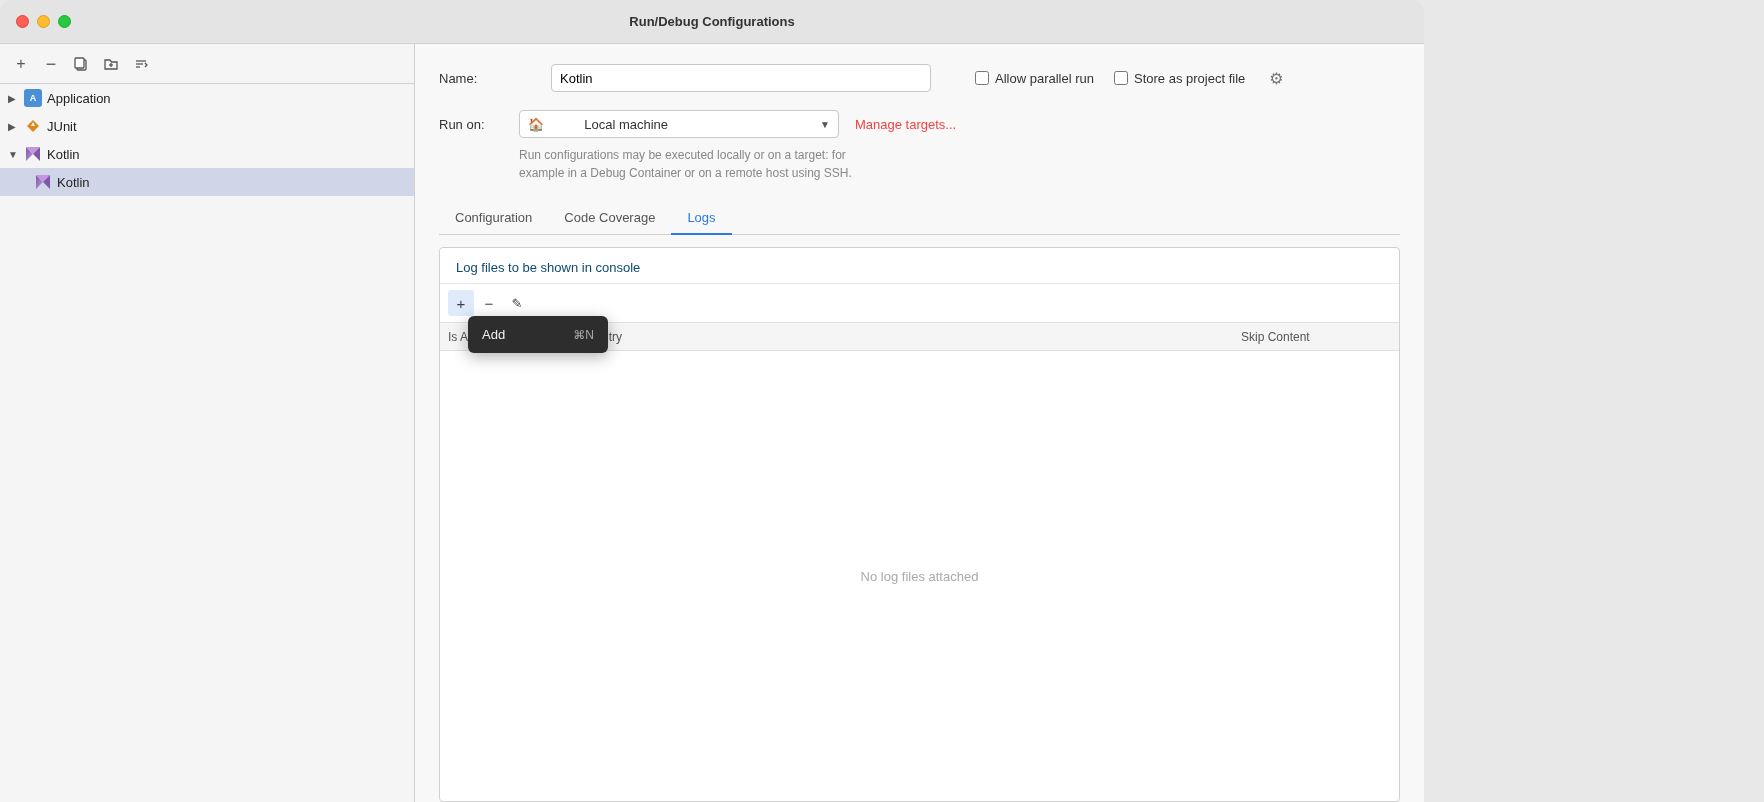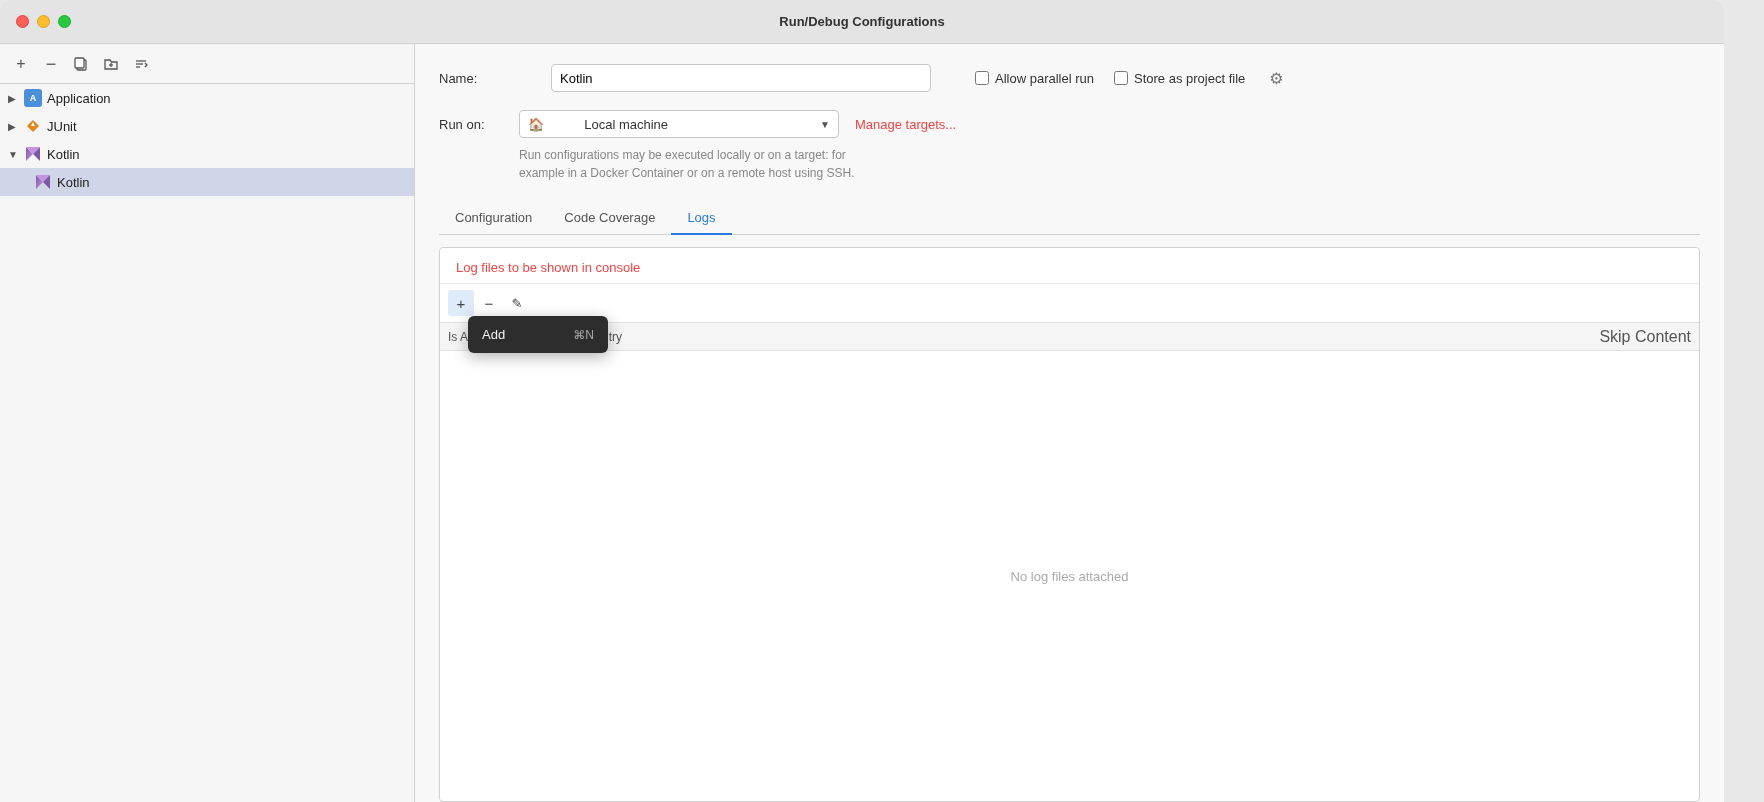--- a/index.html
+++ b/index.html
@@ -5,21 +5,21 @@
     * { box-sizing: border-box; margin: 0; padding: 0; }
     body {
       font-family: -apple-system, BlinkMacSystemFont, "Helvetica Neue", Arial, sans-serif;
       font-size: 13px;
       background: #e8e8e8;
       width: 1764px;
       height: 802px;
       overflow: hidden;
     }
     .window {
-      width: 1724px;
+      width: 1424px;
       height: 802px;
       background: #f0f0f0;
       border-radius: 10px;
       display: flex;
       flex-direction: column;
     }
     .title-bar {
       height: 44px;
       background: #e4e4e4;
       border-radius: 10px 10px 0 0;
@@ -252,21 +252,21 @@
       border-radius: 4px;
       background: white;
       margin-top: 0;
       display: flex;
       flex-direction: column;
       overflow: hidden;
     }
     .log-panel-header {
       padding: 12px 16px 8px 16px;
       font-size: 13px;
-      color: #ef4444;
+      color: #0c4a6e;
       font-weight: 500;
       border-bottom: 1px solid #e8e8e8;
     }
     .log-toolbar {
       display: flex;
       align-items: center;
       padding: 6px 8px;
       border-bottom: 1px solid #e0e0e0;
       gap: 2px;
     }
@@ -301,24 +301,24 @@
       font-weight: 500;
     }
     .log-col-entry {
       flex: 1;
       font-size: 12px;
       color: #555;
       font-weight: 500;
     }
     .log-col-skip {
       width: 150px;
-      font-size: 16px;
+      font-size: 12px;
       color: #555;
       font-weight: 500;
-      text-align: right;
+      text-align: left;
     }
     .log-empty {
       flex: 1;
       display: flex;
       align-items: center;
       justify-content: center;
       color: #aaa;
       font-size: 13px;
     }
     
@@ -480,21 +480,21 @@
         <div class="dropdown">
           <span class="dropdown-icon">🏠</span>
           <span class="dropdown-text">Local machine</span>
           <span class="dropdown-arrow">▼</span>
         </div>
         <a class="manage-link">Manage targets...</a>
       </div>
 
       <div class="hint-text">
         <span>Run configurations may be executed locally or on a target: for</span><br>
-        <span>example in a Docker Container or on a remote host using SSH.</span>
+        <span>example in a Debug Container or on a remote host using SSH.</span>
       </div>
 
       <div class="tabs">
         <div class="tab">
           <span>Configuration</span>
         </div>
         <div class="tab">
           <span>Code Coverage</span>
         </div>
         <div class="tab active">

